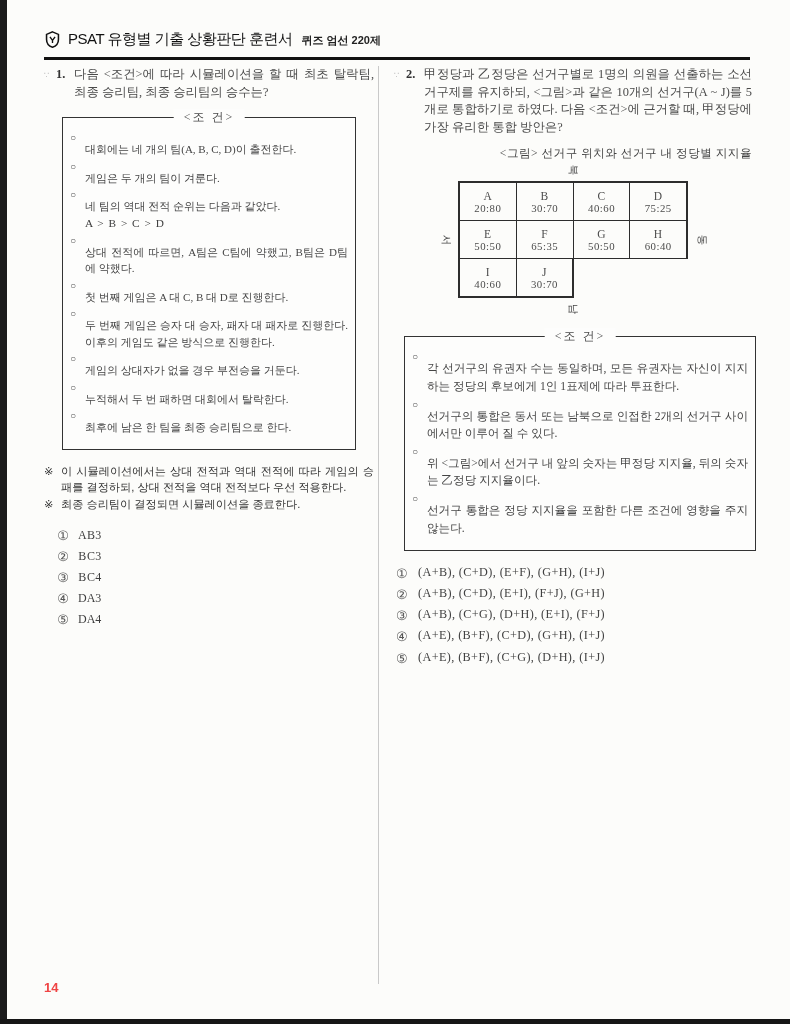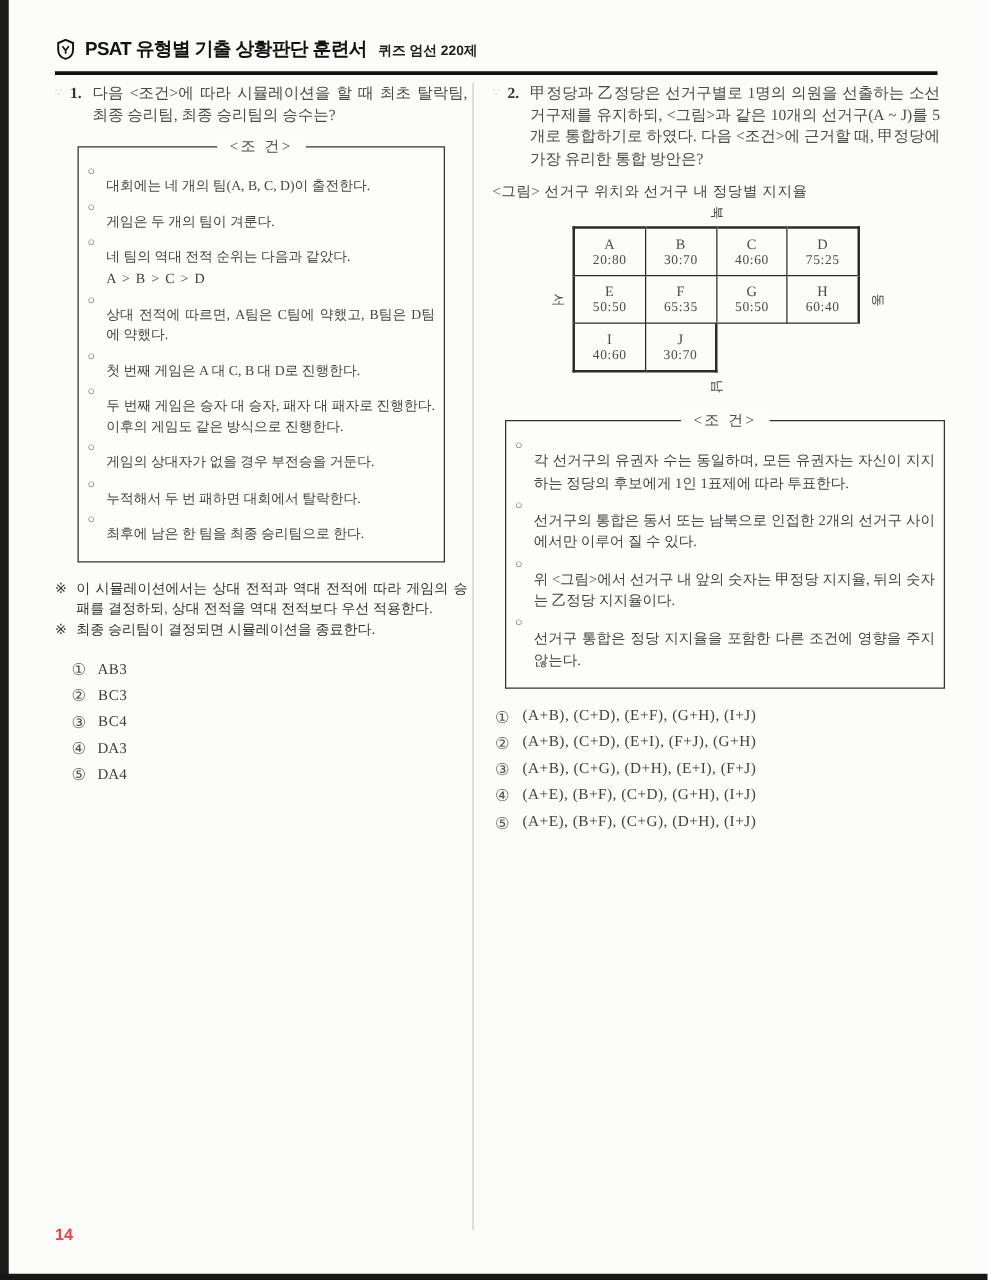--- a/index.html
+++ b/index.html
@@ -8,21 +8,21 @@
     background:#fcfcfa;
     font-family:"Liberation Serif","DejaVu Serif",serif;
     color:#3e3e3e;
   }
   
   .bind-strip{position:absolute;left:0;top:0;width:7px;height:1024px;background:#1b1b1b;}
   .bottom-strip{position:absolute;left:0;bottom:0;width:790px;height:5px;background:#161616;}
   .header{position:absolute;left:44px;top:30px;display:flex;align-items:center;gap:7px;
     font-family:"Liberation Sans","DejaVu Sans",sans-serif;}
   .logo{width:17px;height:17px;flex:0 0 auto;}
-  .h-title{font-size:15px;font-weight:700;letter-spacing:-0.5px;color:#111;}
+  .h-title{font-size:15px;font-weight:400;letter-spacing:-0.5px;color:#111;}
   .h-sub{font-size:11px;font-weight:700;color:#222;margin-left:2px;padding-top:2px;}
   .head-rule{position:absolute;left:44px;top:57px;width:706px;height:3px;background:#111;}
   .col-divider{position:absolute;left:378px;top:66px;width:1px;height:918px;background:#c9c9c9;}
   .footer-page{position:absolute;left:44px;top:980px;font-family:"Liberation Sans","DejaVu Sans",sans-serif;
     font-size:13px;font-weight:700;color:#ef4444;}
 
   
   .colL{position:absolute;left:44px;top:66px;width:330px;}
   .colR{position:absolute;left:394px;top:66px;width:358px;}
 
@@ -56,21 +56,21 @@
   .ans-table{margin-top:12px;margin-left:4px;border-collapse:collapse;}
   .ans-table td,.ans-table th{font-weight:normal;font-size:12px;color:#3e3e3e;
     padding:2.5px 0;text-align:center;}
   .ans-table .cnum{width:30px;font-size:13px;color:#555;}
   .ans-table .c1{width:92px;}
   .ans-table .c2{width:92px;}
   .ans-table .c3{width:118px;}
   .ans-table th span{border-bottom:1px solid #555;padding:0 2px 1px 2px;font-size:11.6px;color:#3a3a3a;}
 
   
-  .fig-title{text-align:left;font-size:11.6px;color:#454545;margin-top:10px;letter-spacing:0.5px;}
+  .fig-title{text-align:right;font-size:11.6px;color:#454545;margin-top:10px;letter-spacing:0.5px;}
   .figure{position:relative;width:230px;margin:4px auto 0 auto;padding:16px 0;}
   .compass{position:absolute;font-size:10.5px;color:#444;}
   .compass span{display:inline-block;transform:rotate(90deg);}
   .comp-n{top:-2px;left:0;width:100%;text-align:center;}
   .comp-s{bottom:-2px;left:0;width:100%;text-align:center;}
   .comp-w{left:-17px;top:50%;transform:translateY(-50%);}
   .comp-e{right:-19px;top:50%;transform:translateY(-50%);}
   .dist-grid{border-collapse:collapse;}
   .dist-grid td{width:57px;height:37px;border:1.4px solid #2d2d2d;text-align:center;
     padding:0;vertical-align:middle;}

